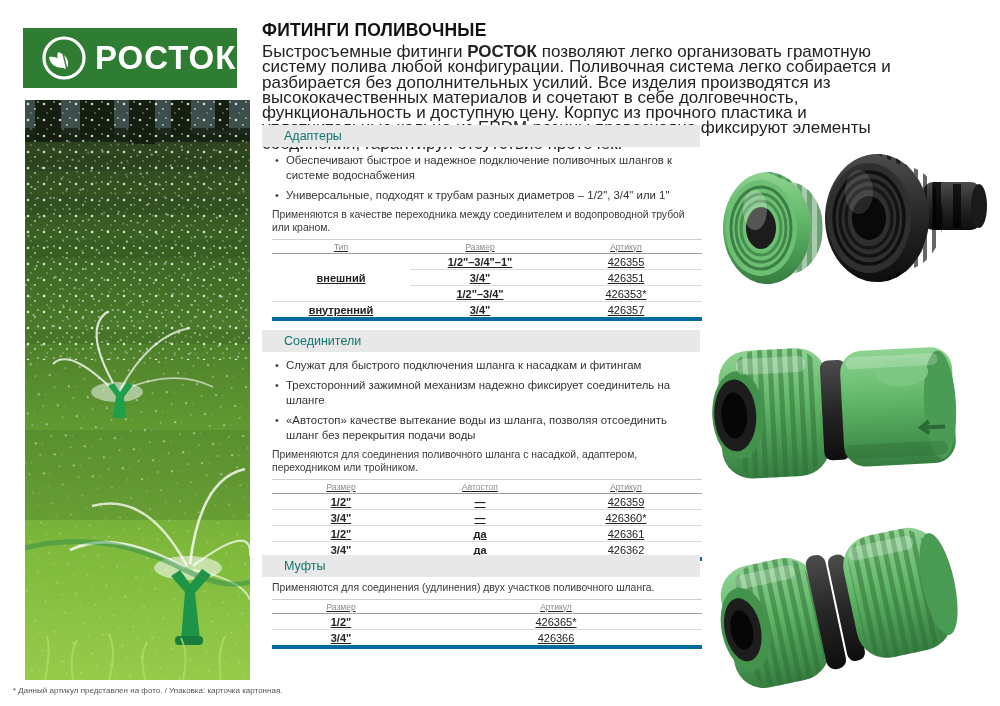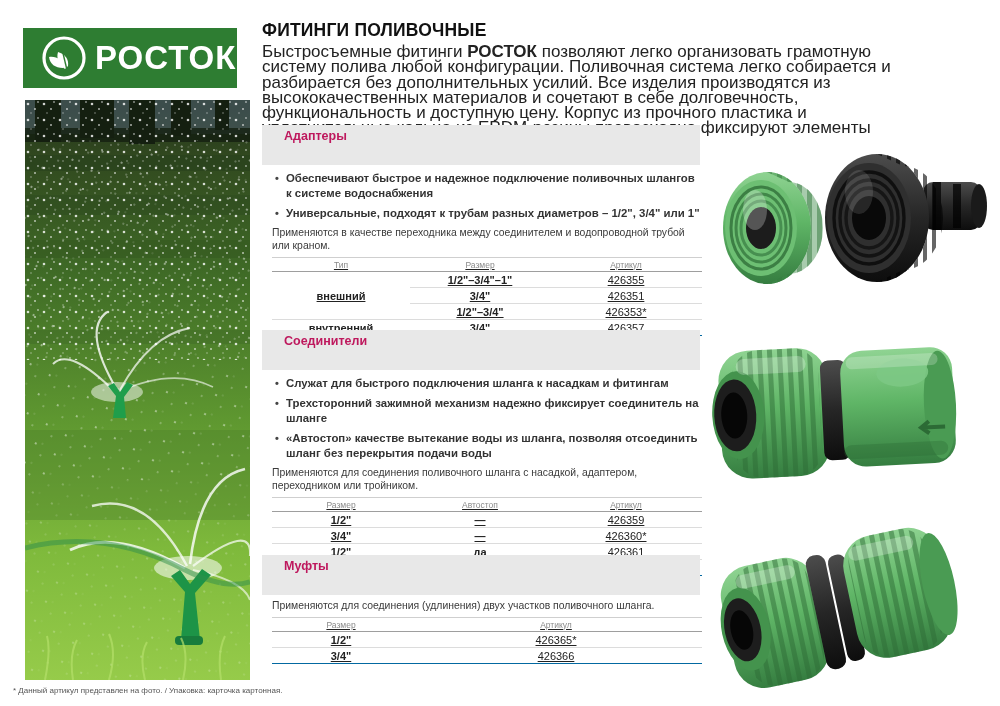--- a/index.html
+++ b/index.html
@@ -28,46 +28,46 @@
   }
   .intro{
     position:absolute;left:0;top:44px;width:676px;margin:0;
     font-size:17px;line-height:15.3px;color:#222;
   }
   .section{position:absolute;left:0;width:438px;}
   .sec-adapters{top:125px;}
   .sec-connectors{top:330px;}
   .sec-couplings{top:555px;}
   .bar{
-    height:40px;background:#e8e8e8;line-height:22px;
-    font-size:12.5px;font-weight:bold;color:#be185d;padding-left:22px;
+    height:22px;background:#e8e8e8;line-height:22px;
+    font-size:12.5px;font-weight:normal;color:#0f766e;padding-left:22px;
     box-sizing:border-box;
   }
   ul.bullets{list-style:none;margin:6px 0 0 0;padding:0;}
   ul.bullets li{
     position:relative;padding-left:24px;margin-bottom:5px;
-    font-size:11.4px;line-height:15px;color:#333;max-width:420px;font-weight:bold;
+    font-size:11.4px;line-height:15px;color:#333;max-width:420px;
   }
   ul.bullets li::before{
     content:"•";position:absolute;left:13px;top:0;color:#444;font-size:11px;
   }
   .note{font-size:10.4px;color:#3a3a3a;margin:4px 0 5px 10px;line-height:13px;}
   table.spec{
     border-collapse:collapse;table-layout:fixed;width:430px;margin-left:10px;text-decoration:underline;
   }
   table.spec thead th{
     font-weight:normal;font-size:8.5px;color:#8a8a8a;
     border-top:1px solid #cfcfcf;border-bottom:1px solid #9e9e9e;
     height:13px;padding:0;text-align:center;
   }
   table.spec td{
     font-size:11px;color:#222;text-align:center;height:15px;padding:0;
     border-bottom:1px solid #dcdcdc;
   }
-  table.spec tr:last-child td{border-bottom:1px solid #0369a1;}
+  table.spec tr:last-child td{border-bottom:4px solid #0369a1;}
   td.b{font-weight:bold;color:#111;}
   
   .c3 col:nth-child(1){width:138px;}
   .c3 col:nth-child(2){width:140px;}
   .c3 col:nth-child(3){width:152px;}
   
   .c2 col:nth-child(1){width:138px;}
   .c2 col:nth-child(2){width:292px;}
   
   .prod{position:absolute;}

